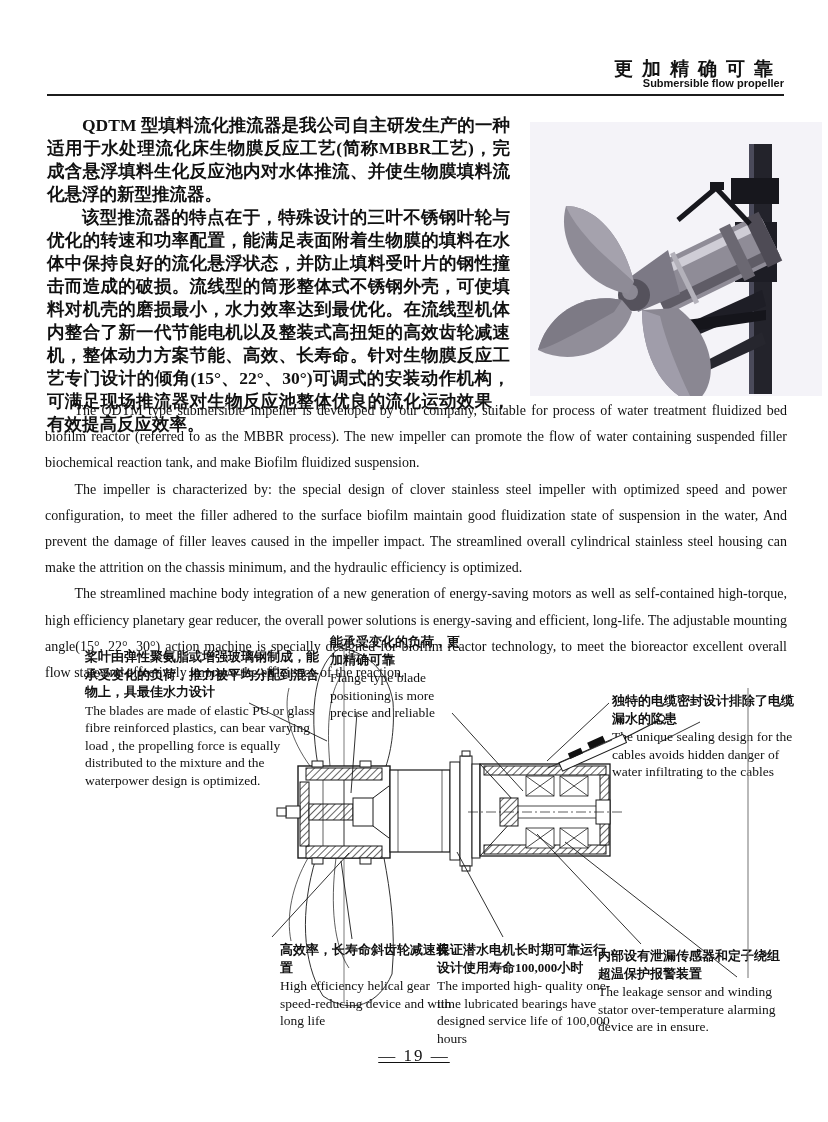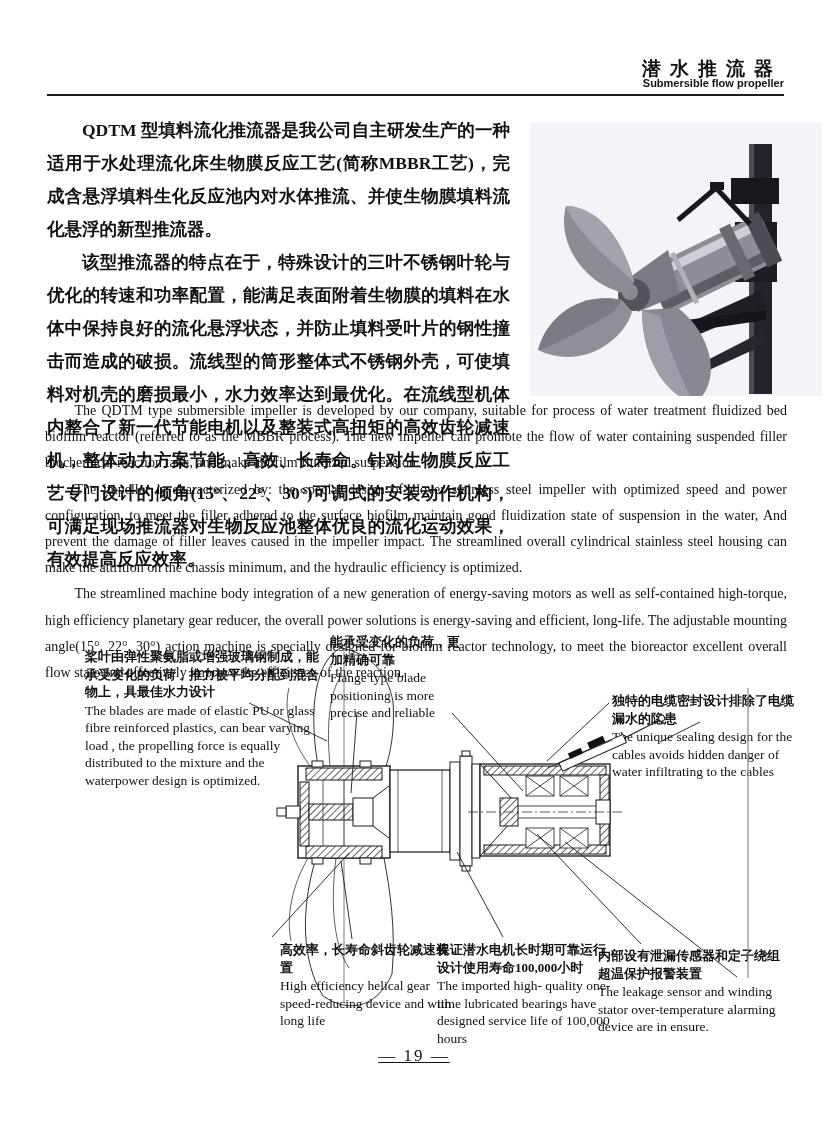--- a/index.html
+++ b/index.html
@@ -8,21 +8,21 @@
 
   
   .hdr-cn{position:absolute;top:56px;right:46px;font-size:19px;font-weight:700;
           letter-spacing:9px;white-space:nowrap;}
   .hdr-en{position:absolute;top:77px;right:44px;font-size:11px;font-weight:700;
           font-family:"Liberation Sans","DejaVu Sans",sans-serif;white-space:nowrap;}
   .hdr-rule{position:absolute;top:94px;left:47px;width:737px;height:2px;background:#1c1c1c;}
 
   
   .cn-intro{position:absolute;top:114px;left:47px;width:463px;font-size:17.5px;
-            line-height:33px;font-weight:700;text-align:justify;}
+            line-height:23px;font-weight:700;text-align:justify;}
   .cn-intro p{margin:0;text-indent:2em;}
 
   
   .photo{position:absolute;top:122px;left:530px;width:292px;height:274px;background:#f4f3f8;}
 
   
   .en-intro{position:absolute;top:398px;left:45px;width:742px;font-size:14px;
             line-height:26.2px;text-align:justify;}
   .en-intro p{margin:0;text-indent:2.1em;}
 
@@ -42,21 +42,21 @@
   .drawing-overlay{position:absolute;top:0;left:0;width:828px;height:1122px;pointer-events:none;}
 
   .page-num{position:absolute;top:1046px;left:0;width:828px;text-align:center;
             font-size:17px;letter-spacing:2px;text-decoration:underline;}
 </style>
 </head>
 <body>
 
 <div class="page">
 
-  <div class="hdr-cn">潜水推流器</div>
+  <div class="hdr-cn">更加精确可靠</div>
   <div class="hdr-en">Submersible flow propeller</div>
   <div class="hdr-rule"></div>
 
   <div class="cn-intro">
     <p>QDTM 型填料流化推流器是我公司自主研发生产的一种适用于水处理流化床生物膜反应工艺(简称MBBR工艺)，完成含悬浮填料生化反应池内对水体推流、并使生物膜填料流化悬浮的新型推流器。</p>
     <p>该型推流器的特点在于，特殊设计的三叶不锈钢叶轮与优化的转速和功率配置，能满足表面附着生物膜的填料在水体中保持良好的流化悬浮状态，并防止填料受叶片的钢性撞击而造成的破损。流线型的筒形整体式不锈钢外壳，可使填料对机壳的磨损最小，水力效率达到最优化。在流线型机体内整合了新一代节能电机以及整装式高扭矩的高效齿轮减速机，整体动力方案节能、高效、长寿命。针对生物膜反应工艺专门设计的倾角(15°、22°、30°)可调式的安装动作机构，可满足现场推流器对生物反应池整体优良的流化运动效果，有效提高反应效率。</p>
   </div>
 
   <div class="photo">
     <svg width="292" height="274" viewBox="0 0 292 274">

